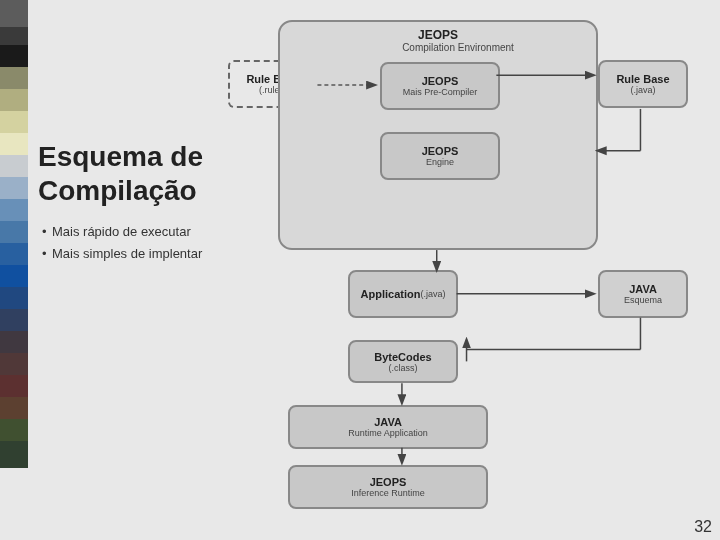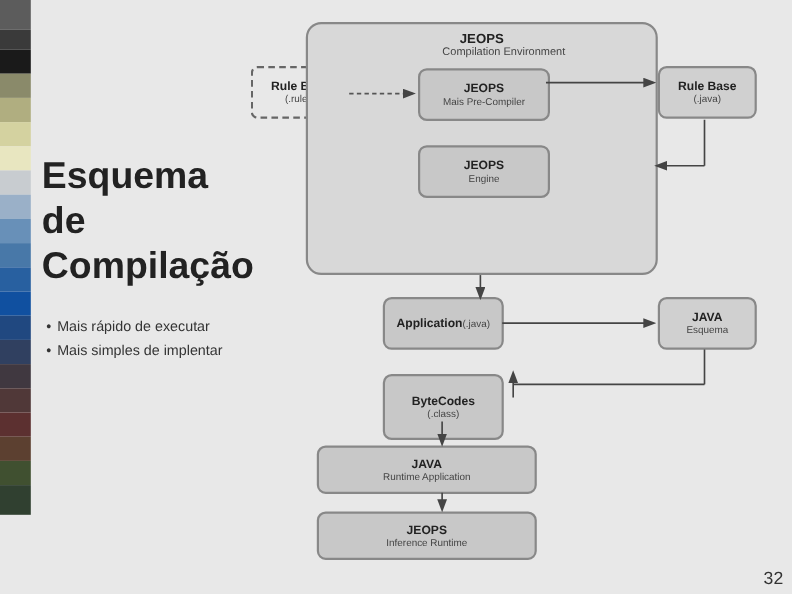--- a/index.html
+++ b/index.html
@@ -36,25 +36,25 @@
     }
 
     
     .left-section {
       position: absolute;
       left: 10px;
       top: 140px;
       width: 190px;
     }
     .title-text {
-      font-size: 34px;
+      font-size: 28px;
       font-weight: bold;
       color: #222;
       line-height: 1.2;
-      margin-bottom: 24px;
+      margin-bottom: 14px;
     }
     .bullet-list {
       font-size: 13px;
       color: #333;
       line-height: 1.7;
       padding-left: 4px;
     }
     .bullet-list li {
       list-style: none;
       padding-left: 10px;
@@ -204,21 +204,21 @@
       align-items: center;
       justify-content: center;
     }
 
     
     .bytecodes-box {
       position: absolute;
       left: 120px;
       top: 330px;
       width: 110px;
-      height: 60px;
+      height: 43px;
       border: 2px solid #888;
       border-radius: 8px;
       background: #c8c8c8;
       display: flex;
       flex-direction: column;
       align-items: center;
       justify-content: center;
     }
 
     

